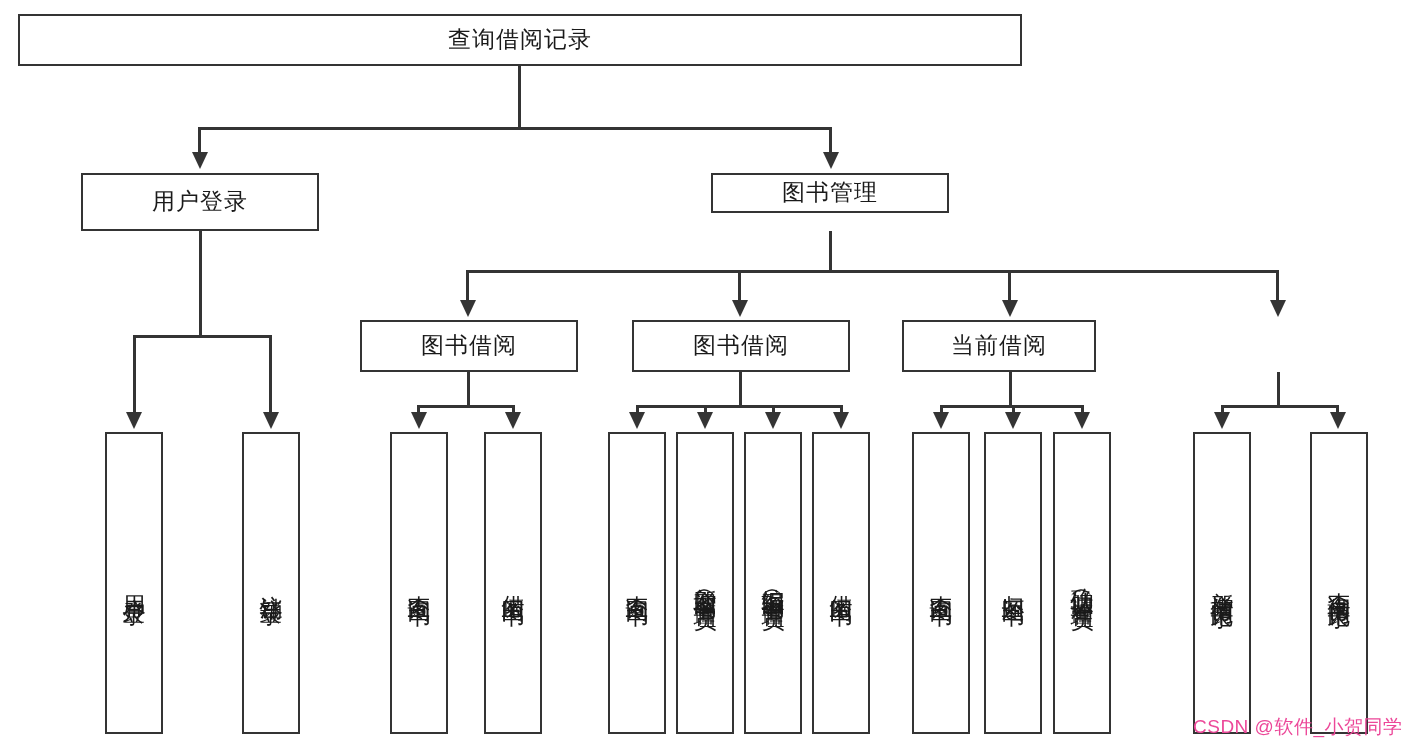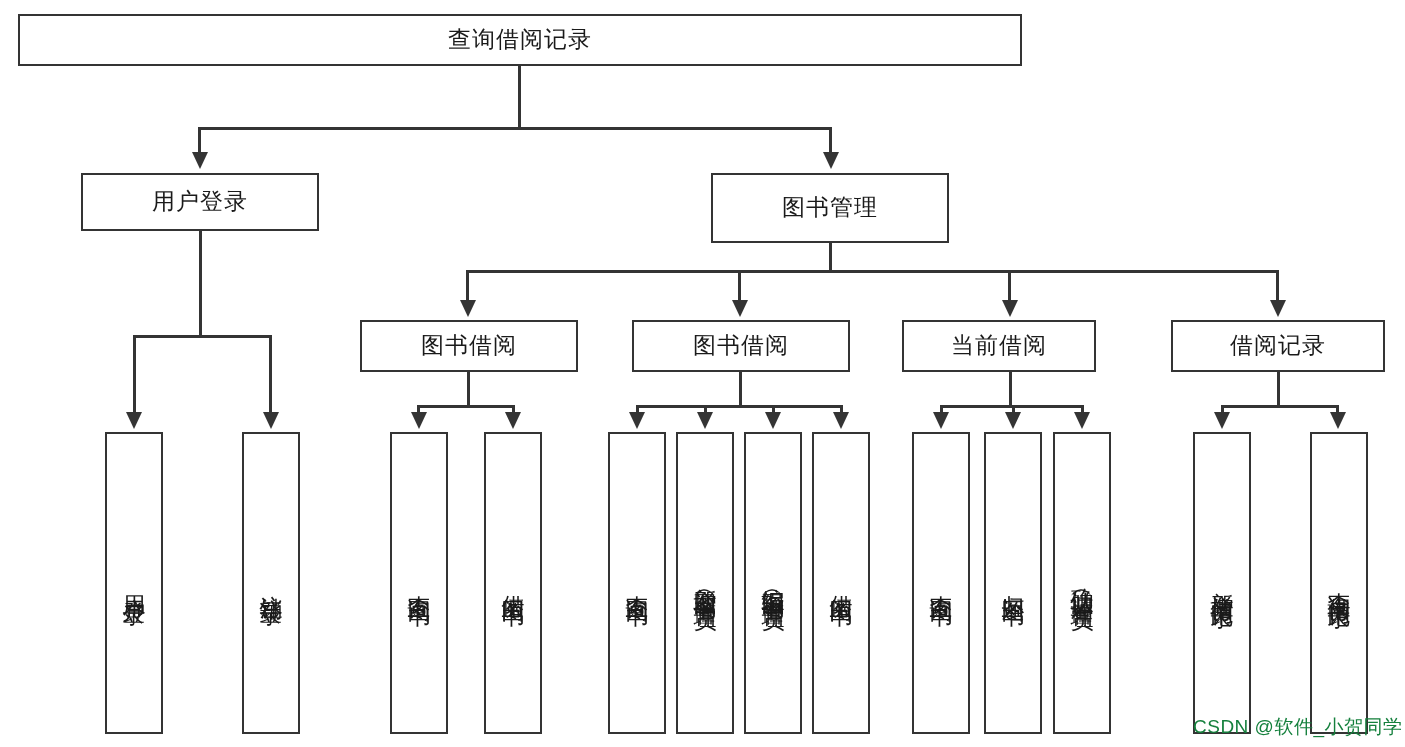--- a/index.html
+++ b/index.html
@@ -61,21 +61,21 @@
   .arrow {
     position: absolute;
     width: 0;
     height: 0;
     border-left: 8px solid transparent;
     border-right: 8px solid transparent;
     border-top: 17px solid #343434;
   }
   #watermark {
     position: absolute;
-    color: #15803d;
+    color: #ec4899;
     font-size: 19px;
     letter-spacing: 0.5px;
     white-space: nowrap;
     user-select: none;
   }
 </style>
 </head>
 <body>
 
 <div id="stage">
@@ -141,36 +141,33 @@
   <div class="edge v" style="left:1336px; top:405px; height:10px;"></div>
   <div class="arrow" style="left:1330px; top:412px;"></div>
 
   <div class="node root horiz" style="left:18px; top:14px; width:1004px; height:52px;">
     <span class="label">查询借阅记录</span>
   </div>
 
   <div class="node horiz" style="left:81px; top:173px; width:238px; height:58px;">
     <span class="label">用户登录</span>
   </div>
-  <div class="node horiz" style="left:711px; top:173px; width:238px; height:70px;">
+  <div class="node horiz" style="left:711px; top:173px; width:238px; height:40px;">
     <span class="label">图书管理</span>
   </div>
 
   <div class="node horiz" style="left:360px; top:320px; width:218px; height:52px;">
     <span class="label">图书借阅</span>
   </div>
   <div class="node horiz" style="left:632px; top:320px; width:218px; height:52px;align-items:center;">
     <span class="label">图书借阅</span>
   </div>
   <div class="node horiz" style="left:902px; top:320px; width:194px; height:52px;">
     <span class="label">当前借阅</span>
   </div>
-  <div class="node horiz" style="left:1171px; top:320px; width:214px; height:52px;">
-    <span class="label">借阅记录</span>
-  </div>
 
   <div class="node vert" style="left:105px; top:432px; width:58px; height:302px;">
     <span class="label">用户登录</span>
   </div>
   <div class="node vert" style="left:242px; top:432px; width:58px; height:302px;">
     <span class="label">注销登录</span>
   </div>
   <div class="node vert" style="left:390px; top:432px; width:58px; height:302px;">
     <span class="label">查询图书</span>
   </div>

